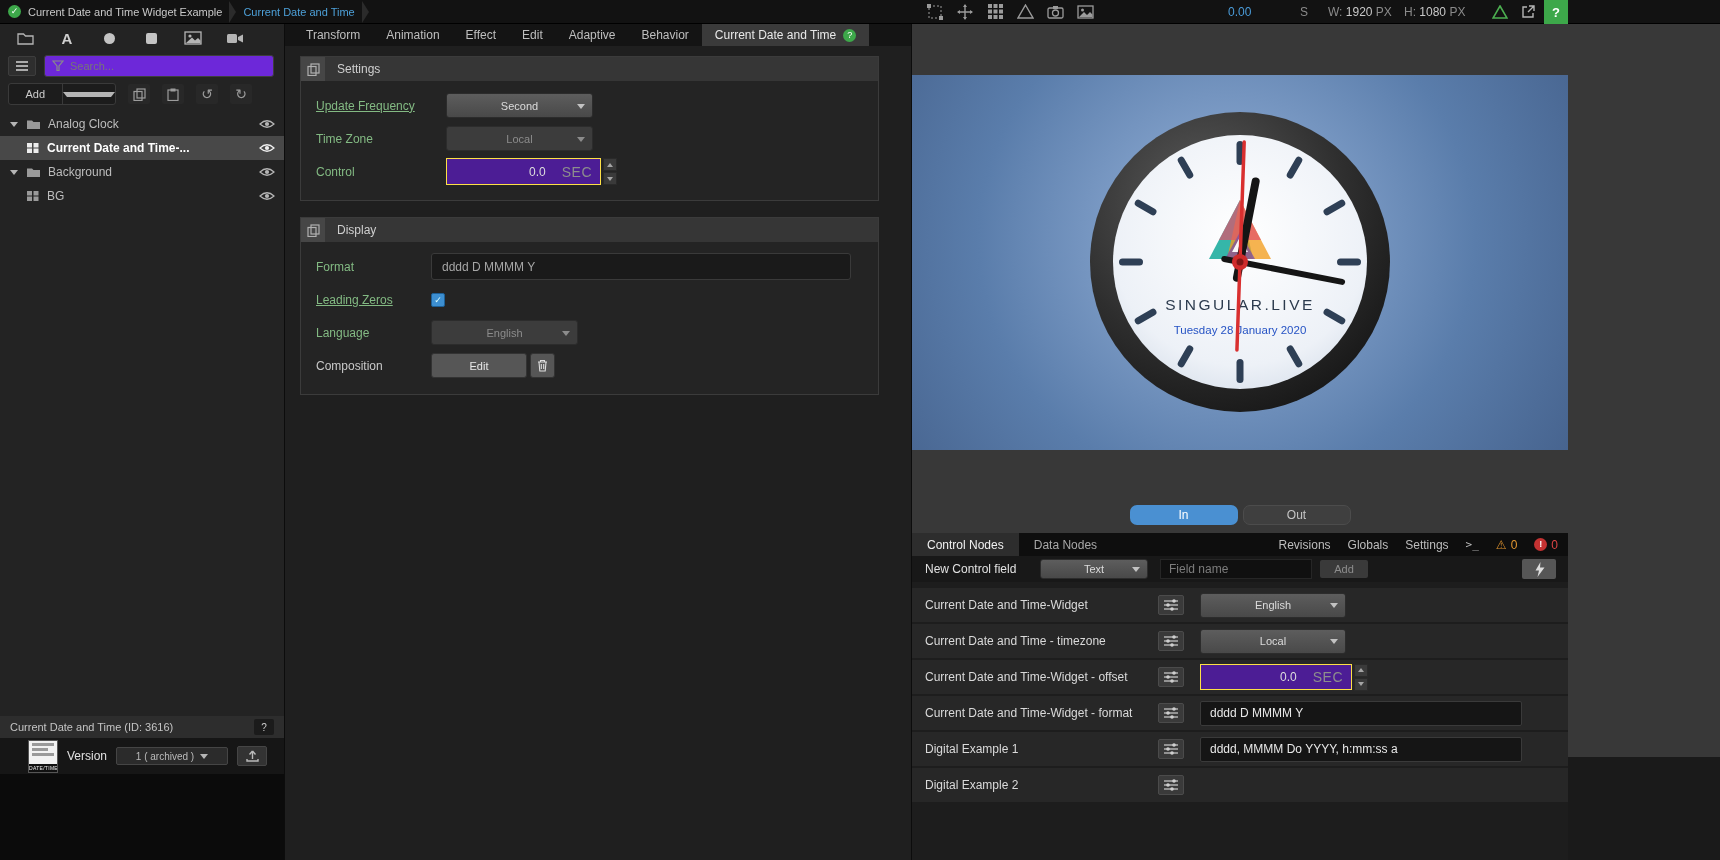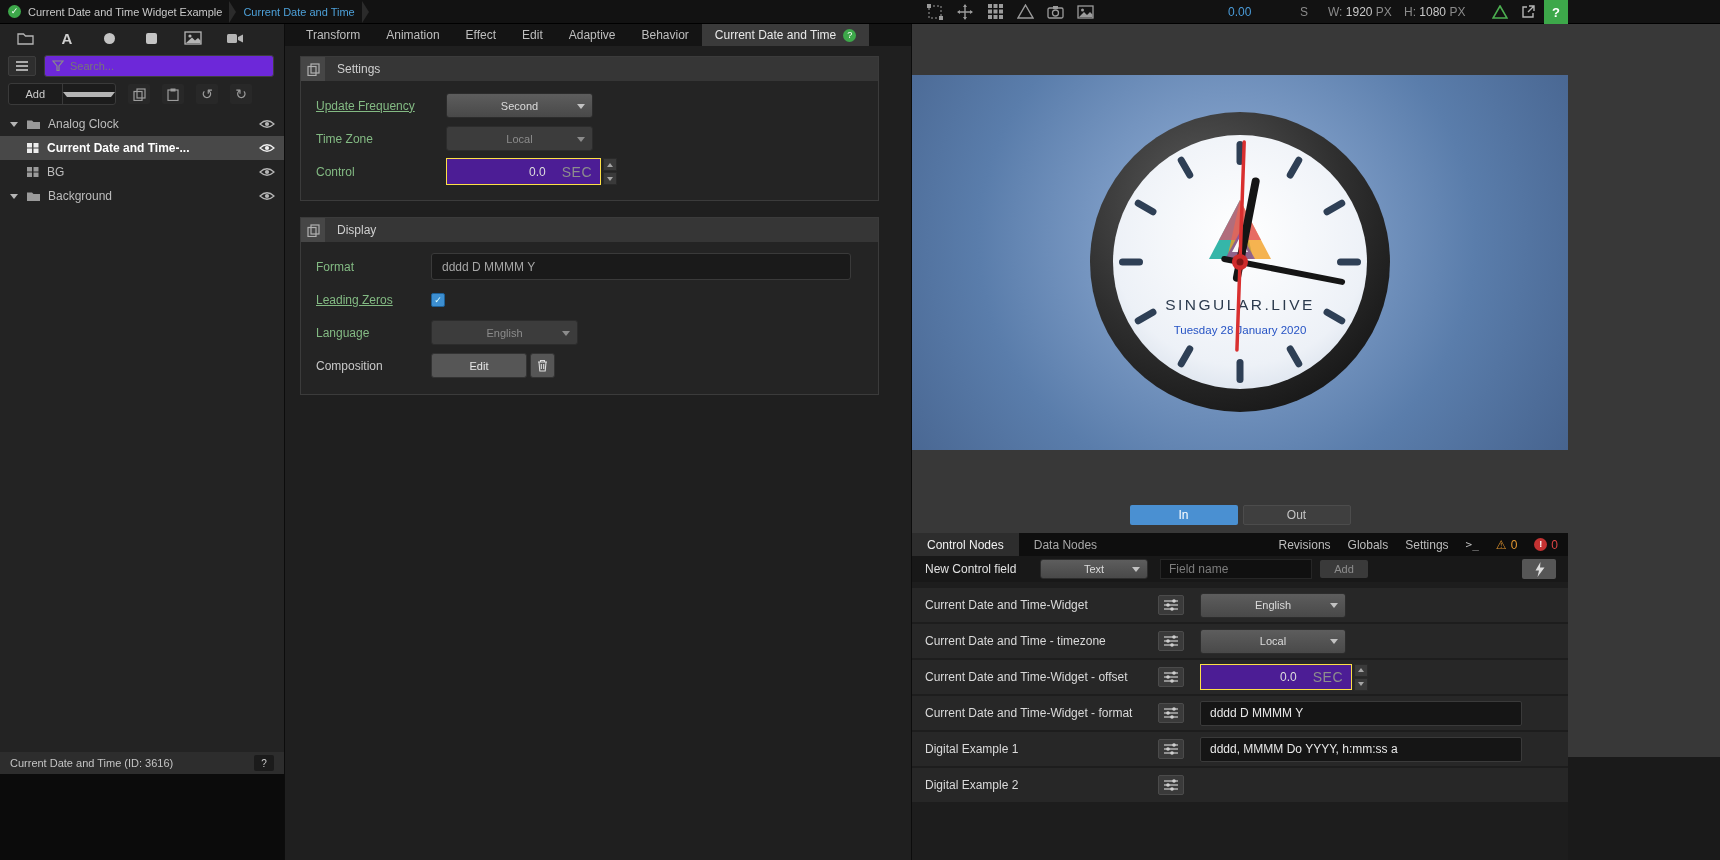--- a/index.html
+++ b/index.html
@@ -91,21 +91,21 @@
   .w420{width:420px}
   .checkbox{width:14px;height:14px;background:#3d8fd1;border:1px solid #1d5f96;border-radius:2px;color:#dff;font-size:9px;line-height:12px;text-align:center}
   .edit-btn{width:96px;height:25px;background:#565656;border:1px solid #333;border-radius:3px;color:#e8e8e8;font-size:11px;display:flex;align-items:center;justify-content:center}
   .trash-btn{width:25px;height:25px;margin-left:3px;background:#565656;border:1px solid #333;border-radius:3px;display:flex;align-items:center;justify-content:center}
 
   
   .right-panel{position:absolute;left:912px;top:24px;width:808px;height:733px;background:#383838}
   .canvas{position:absolute;left:0;top:51px;width:656px;height:375px;background:radial-gradient(circle at 48% 44%,#93aed0 0%,#7d9cc6 28%,#5a7dab 62%,#47648f 100%);overflow:hidden}
   .clock-svg{position:absolute;left:168px;top:27px}
   .io-row{position:absolute;left:0;top:481px;width:656px;display:flex;justify-content:center;gap:5px}
-  .io-btn{width:108px;height:20px;display:flex;align-items:center;justify-content:center;border-radius:2px;font-size:12px}
+  .io-btn{width:108px;height:20px;display:flex;align-items:center;justify-content:center;border-radius:7px;font-size:12px}
   .io-in{background:#4a90d2;color:#fff}
   .io-out{background:#3f3f3f;border:1px solid #4c4c4c;color:#c5c5c5}
   .cp{position:absolute;left:0;top:509px;width:656px;height:327px;background:#1d1d1d;display:flex;flex-direction:column;overflow:hidden}
   .cp-tabs{height:23px;background:#0e0e0e;display:flex;align-items:stretch;flex:0 0 auto}
   .cp-tab{padding:0 15px;display:flex;align-items:center;color:#a8a8a8}
   .cp-tab.active{background:#2d2d2d;color:#f0f0f0}
   .cp-right{margin-left:auto;display:flex;align-items:center;gap:17px;padding-right:10px;color:#bdbdbd}
   .console-glyph{font-family:"DejaVu Sans Mono",monospace;font-size:11px;color:#bdbdbd}
   .warn{color:#e3962f;display:flex;align-items:center;gap:4px}
   .errwrap{display:flex;align-items:center;gap:4px;color:#d44}
@@ -304,57 +304,76 @@
             </g>
           </svg>
         <span>Current Date and Time-...</span>
         <span class="spacer-flex"></span>
         <svg width="16" height="10">
             <path d="M1 5 Q8 -1.5 15 5 Q8 11.5 1 5 Z" fill="none" stroke="#eee" stroke-width="1.2"></path>
             <circle cx="8" cy="5" r="2.1" fill="#eee"></circle>
           </svg>
       </div>
       <div class="tree-row">
+        <span class="caret-cell">
+            <span class="tri-down"></span>
+          </span>
+        <svg width="15" height="12">
+            <path d="M1 2.5 H6 L7.5 4 H14 V11 H1 Z" fill="#9a9a9a"></path>
+          </svg>
+        <span>Background</span>
+        <span class="spacer-flex"></span>
+        <svg width="16" height="10">
+            <path d="M1 5 Q8 -1.5 15 5 Q8 11.5 1 5 Z" fill="none" stroke="#b5b5b5" stroke-width="1.2"></path>
+            <circle cx="8" cy="5" r="2.1" fill="#b5b5b5"></circle>
+          </svg>
+      </div>
+      <div class="tree-row">
         <span class="caret-cell"></span>
         <svg width="14" height="12">
             <g fill="#9a9a9a">
               <rect x="1" y="1" width="5" height="4.5"></rect>
               <rect x="7.5" y="1" width="5" height="4.5"></rect>
               <rect x="1" y="6.5" width="5" height="4.5"></rect>
               <rect x="7.5" y="6.5" width="5" height="4.5"></rect>
             </g>
           </svg>
         <span>BG</span>
         <span class="spacer-flex"></span>
         <svg width="16" height="10">
             <path d="M1 5 Q8 -1.5 15 5 Q8 11.5 1 5 Z" fill="none" stroke="#b5b5b5" stroke-width="1.2"></path>
             <circle cx="8" cy="5" r="2.1" fill="#b5b5b5"></circle>
           </svg>
       </div>
-      <div class="tree-row">
-        <span class="caret-cell">
-            <span class="tri-down"></span>
-          </span>
-        <svg width="15" height="12">
-            <path d="M1 2.5 H6 L7.5 4 H14 V11 H1 Z" fill="#9a9a9a"></path>
-          </svg>
-        <span>Background</span>
-        <span class="spacer-flex"></span>
-        <svg width="16" height="10">
-            <path d="M1 5 Q8 -1.5 15 5 Q8 11.5 1 5 Z" fill="none" stroke="#b5b5b5" stroke-width="1.2"></path>
-            <circle cx="8" cy="5" r="2.1" fill="#b5b5b5"></circle>
-          </svg>
-      </div>
     </div>
 
     <div class="spacer-flex"></div>
 
     <div class="panel-footer-id">
       <span>Current Date and Time (ID: 3616)</span>
       <span class="qbox">?</span>
+    </div>
+    <div class="version-row">
+      <span class="thumb">
+        <span class="tl"></span>
+          <span class="tl short"></span>
+          <span class="tl"></span>
+        <span class="thumb-cap">DATE/TIME</span>
+      </span>
+      <span class="version-label">Version</span>
+      <span class="version-select">
+        <span>1 ( archived )</span>
+        <span class="tri-down"></span>
+      </span>
+      <span class="upload-btn">
+        <svg width="13" height="12">
+            <path d="M6.5 9 V2 M6.5 1 L3.5 4.5 M6.5 1 L9.5 4.5" stroke="#bbb" stroke-width="1.4" fill="none"></path>
+            <path d="M1 9 V11 H12 V9" stroke="#bbb" stroke-width="1.4" fill="none"></path>
+          </svg>
+      </span>
     </div>
     <div class="left-void"></div>
   </aside>
 
   <main class="center-panel">
     <div class="tabs">
       <span class="tab">Transform</span>
       <span class="tab">Animation</span>
       <span class="tab">Effect</span>
       <span class="tab">Edit</span>

